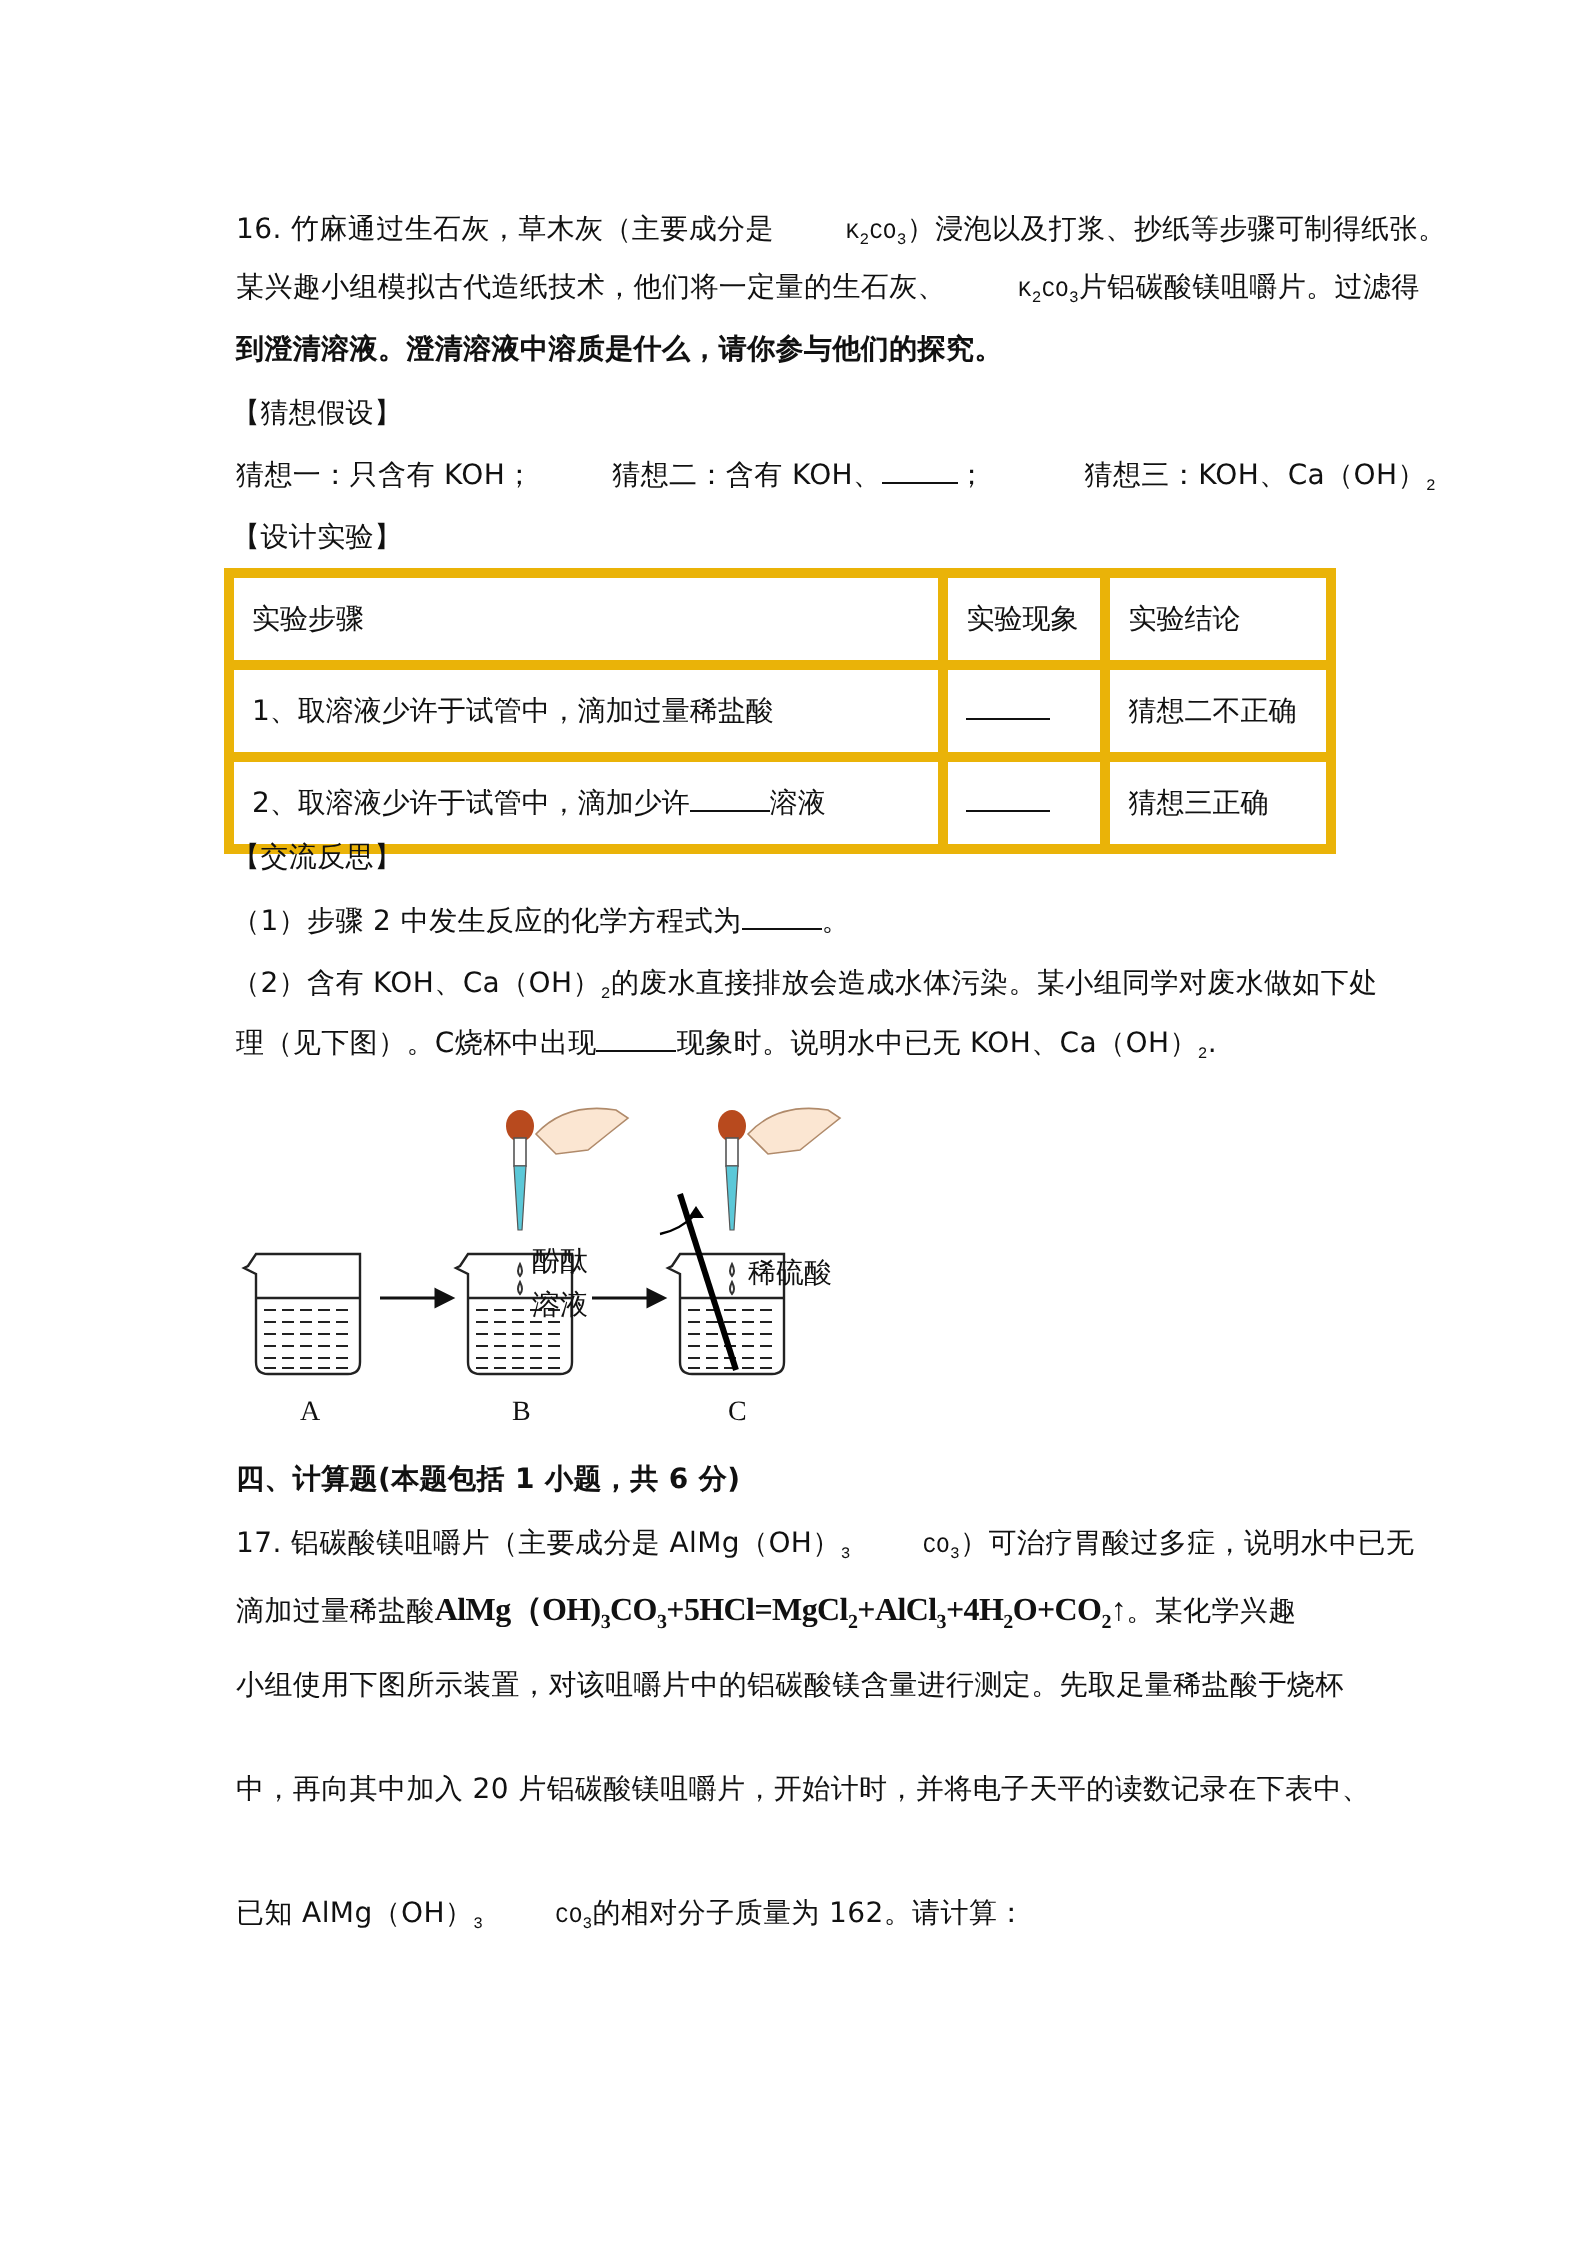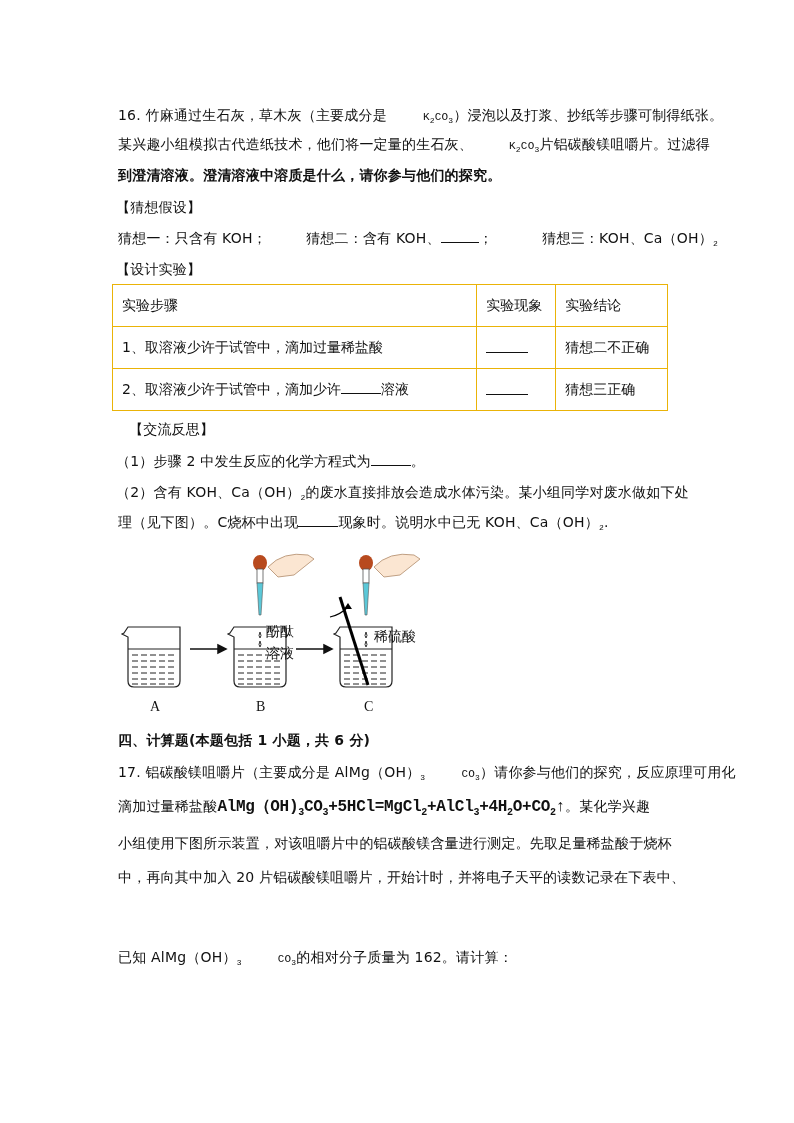--- a/index.html
+++ b/index.html
@@ -5,25 +5,25 @@
   html, body { margin: 0; padding: 0; background: #ffffff; }
   body { width: 794px; height: 1123px; position: relative; overflow: hidden;
          font-family: "DejaVu Sans", "Liberation Sans", sans-serif; color: #111; }
   .page { position: absolute; left: 0; top: 0; width: 794px; height: 1123px; }
   .line { position: absolute; left: 118px; font-size: 14px; line-height: 18px; white-space: nowrap; letter-spacing: 0.2px; }
   .mono { font-family: "Liberation Mono", "DejaVu Sans Mono", monospace; font-size: 11px; padding-left: 36px; }
   .sub { font-size: 8px; vertical-align: -3px; font-family: "Liberation Mono", monospace; }
   .blank { display: inline-block; border-bottom: 1px solid #111; height: 12px; vertical-align: baseline; }
   .bold { font-weight: bold; }
   table.exp { position: absolute; left: 112px; top: 284px; width: 556px; border-collapse: collapse; font-size: 14px; }
-  table.exp td { border: 1px solid #eab308; padding: 0 9px; height: 41px; vertical-align: middle; white-space: nowrap; }
+  table.exp td { border: 5px solid #eab308; padding: 0 9px; height: 41px; vertical-align: middle; white-space: nowrap; }
   table.exp td.c1 { width: 336px; }
   table.exp td.c2 { width: 58px; }
   table.exp td.c3 { width: 90px; }
-  .eq { font-family: Liberation Mono, monospace; font-weight: bold; font-size: 16px; letter-spacing: -0.3px; }
+  .eq { font-family: Liberation Serif, serif; font-weight: bold; font-size: 16px; letter-spacing: -0.3px; }
   .eq .s { font-size: 10px; vertical-align: -4px; }
   .figure { position: absolute; left: 118px; top: 545px; width: 320px; height: 180px; }
   .fig-label { position: absolute; font-family: "Liberation Serif", "DejaVu Serif", serif; font-size: 14px; }
   .fig-note { position: absolute; font-size: 14px; line-height: 22px; margin-top: 41px; }
 </style>
 </head>
 <body>
 
 <div class="page">
 
@@ -60,21 +60,21 @@
       <td class="c3">猜想二不正确</td>
     </tr>
     <tr>
       <td class="c1"><span>2、取溶液少许于试管中，滴加少许</span><span class="blank" style="width:40px;"></span><span>溶液</span></td>
       <td class="c2"><span class="blank" style="width:42px;"></span></td>
       <td class="c3">猜想三正确</td>
     </tr>
   </tbody>
     </table>
 
-  <div class="line" style="top:420px; left:116px;margin-left:13px;">【交流反思】</div>
+  <div class="line" style="top:420px; left:116px;">【交流反思】</div>
 
   <div class="line" style="top:452px; left:116px;">
     <span>（1）步骤 2 中发生反应的化学方程式为</span><span class="blank" style="width:40px;"></span><span>。</span>
   </div>
   <div class="line" style="top:483px; left:116px;">
     <span>（2）含有 KOH、Ca（OH）</span><span class="sub">2</span><span>的废水直接排放会造成水体污染。某小组同学对废水做如下处</span>
   </div>
   <div class="line" style="top:513px;">
     <span>理（见下图）。C烧杯中出现</span><span class="blank" style="width:40px;"></span><span>现象时。说明水中已无 KOH、Ca（OH）</span><span class="sub">2</span><span>.</span>
   </div>
@@ -155,35 +155,35 @@
         <path d="M256 22 Q271 6 296 10 L302 14 L292 22 L282 30 L266 32 Z" fill="#fbe6d2" stroke="#b08a6a" stroke-width="0.8"></path>
         <ellipse cx="248" cy="18" rx="7" ry="8" fill="#b84a1e"></ellipse>
         <rect x="245" y="24" width="6" height="14" fill="#fff" stroke="#555" stroke-width="0.8"></rect>
         <path d="M245 38 L251 38 L249 70 L247 70 Z" fill="#5bc8d8" stroke="#555" stroke-width="0.6"></path>
       </g>
     </svg>
     <div class="fig-note" style="left:148px; top:34px;">
       <div>酚酞</div>
       <div>溶液</div>
     </div>
-    <div class="fig-note" style="left:256px; top:40px;font-family:Liberation Mono, monospace;">稀硫酸</div>
+    <div class="fig-note" style="left:256px; top:40px;">稀硫酸</div>
     <div class="fig-label" style="left:32px; top:154px;">A</div>
     <div class="fig-label" style="left:138px; top:154px;">B</div>
     <div class="fig-label" style="left:246px; top:154px;">C</div>
   </div>
 
   <div class="line bold" style="top:731px;">四、计算题(本题包括 1 小题，共 6 分)</div>
 
   <div class="line" style="top:763px;">
-    <span>17. 铝碳酸镁咀嚼片（主要成分是 AlMg（OH）</span><span class="sub">3</span><span class="mono">CO</span><span class="sub">3</span><span>）请你参与他们的探究，反应原理可用化</span>
+    <span>17. 铝碳酸镁咀嚼片（主要成分是 AlMg（OH）</span><span class="sub">3</span><span class="mono">CO</span><span class="sub">3</span><span>）可治疗胃酸过多症，说明水中已无</span>
   </div>
 
   <div class="line" style="top:797px;">
     <span>滴加过量稀盐酸</span><span class="eq"><span>AlMg（OH)</span><span class="s">3</span><span>CO</span><span class="s">3</span><span>+5HCl=MgCl</span><span class="s">2</span><span>+AlCl</span><span class="s">3</span><span>+4H</span><span class="s">2</span><span>O+CO</span><span class="s">2</span><span>↑</span></span><span>。某化学兴趣</span>
   </div>
 
   <div class="line" style="top:834px;">小组使用下图所示装置，对该咀嚼片中的铝碳酸镁含量进行测定。先取足量稀盐酸于烧杯</div>
-  <div class="line" style="top:868px;">中，再向其中加入 20 片铝碳酸镁咀嚼片，开始计时，并将电子天平的读数记录在下表中、</div>
+  <div class="line" style="top:886px;">中，再向其中加入 20 片铝碳酸镁咀嚼片，开始计时，并将电子天平的读数记录在下表中、</div>
   <div class="line" style="top:948px;text-align:right;">
     <span>已知 AlMg（OH）</span><span class="sub">3</span><span class="mono">CO</span><span class="sub">3</span><span>的相对分子质量为 162。请计算：</span>
   </div>
 
 </div>
 
 </body></html>

